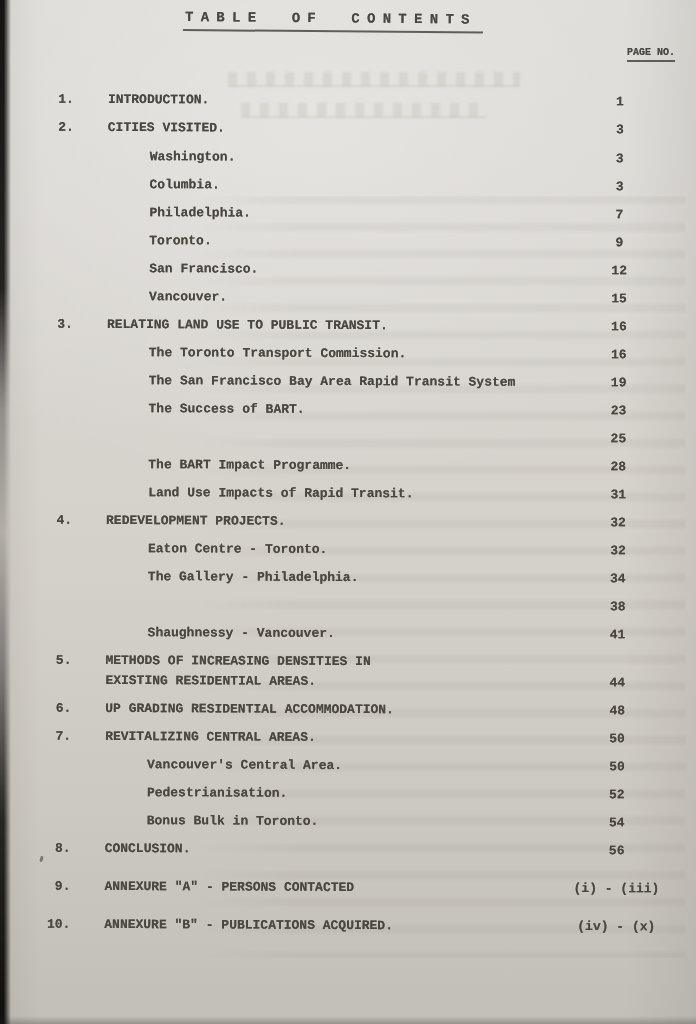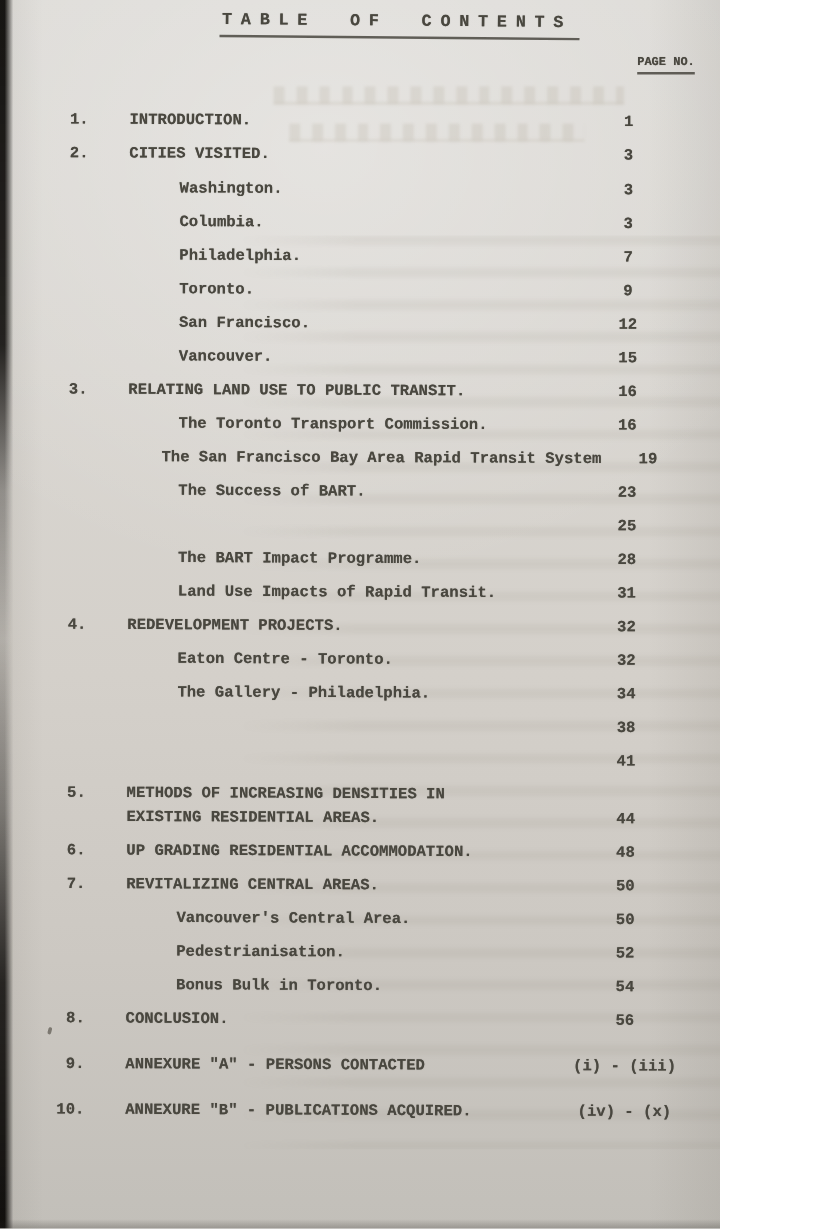--- a/index.html
+++ b/index.html
@@ -1,19 +1,19 @@
 <!DOCTYPE html>
 <html><head>
 <meta charset="utf-8">
 <style>
   html,body { margin:0; padding:0; }
   body { width:696px; height:1024px; overflow:hidden;
          font-family:"Liberation Mono","DejaVu Sans Mono",monospace; }
 
-  .scan { position:relative; width:600px; height:1024px;
+  .scan { position:relative; width:696px; height:1024px;
           background:
             radial-gradient(120% 60% at 45% 12%, rgba(255,255,255,.28), rgba(255,255,255,0) 60%),
             linear-gradient(90deg, rgba(90,85,75,.10) 0%, rgba(90,85,75,0) 6%, rgba(90,85,75,0) 90%, rgba(90,85,75,.10) 100%),
             linear-gradient(180deg,#dddbd7 0%, #d9d6d1 30%, #d4d0ca 55%, #ccc8c2 78%, #c2bfb9 100%);
           overflow:hidden;text-decoration:underline; }
 
   
   .left-edge { position:absolute; left:0; top:0; bottom:0; width:11px;
       background:linear-gradient(to bottom,
         rgba(12,10,8,.95) 0%, rgba(12,10,8,.88) 28%, rgba(12,10,8,.30) 40%,
@@ -165,20 +165,21 @@
         <span class="num"></span>
         <span class="ttl">The Gallery - Philadelphia.</span>
         <span class="pg">34</span>
       </div>
     <div class="row sub">
         <span class="num"></span>
         <span class="pg">38</span>
       </div>
     <div class="row sub">
         <span class="num"></span>
+        <span class="ttl">Shaughnessy - Vancouver.</span>
         <span class="pg">41</span>
       </div>
     <div class="row main">
         <span class="num">5.</span>
         <span class="ttl wrap">METHODS OF INCREASING DENSITIES IN EXISTING RESIDENTIAL AREAS.</span>
         <span class="pg">44</span>
       </div>
     <div class="row main">
         <span class="num">6.</span>
         <span class="ttl">UP GRADING RESIDENTIAL ACCOMMODATION.</span>

